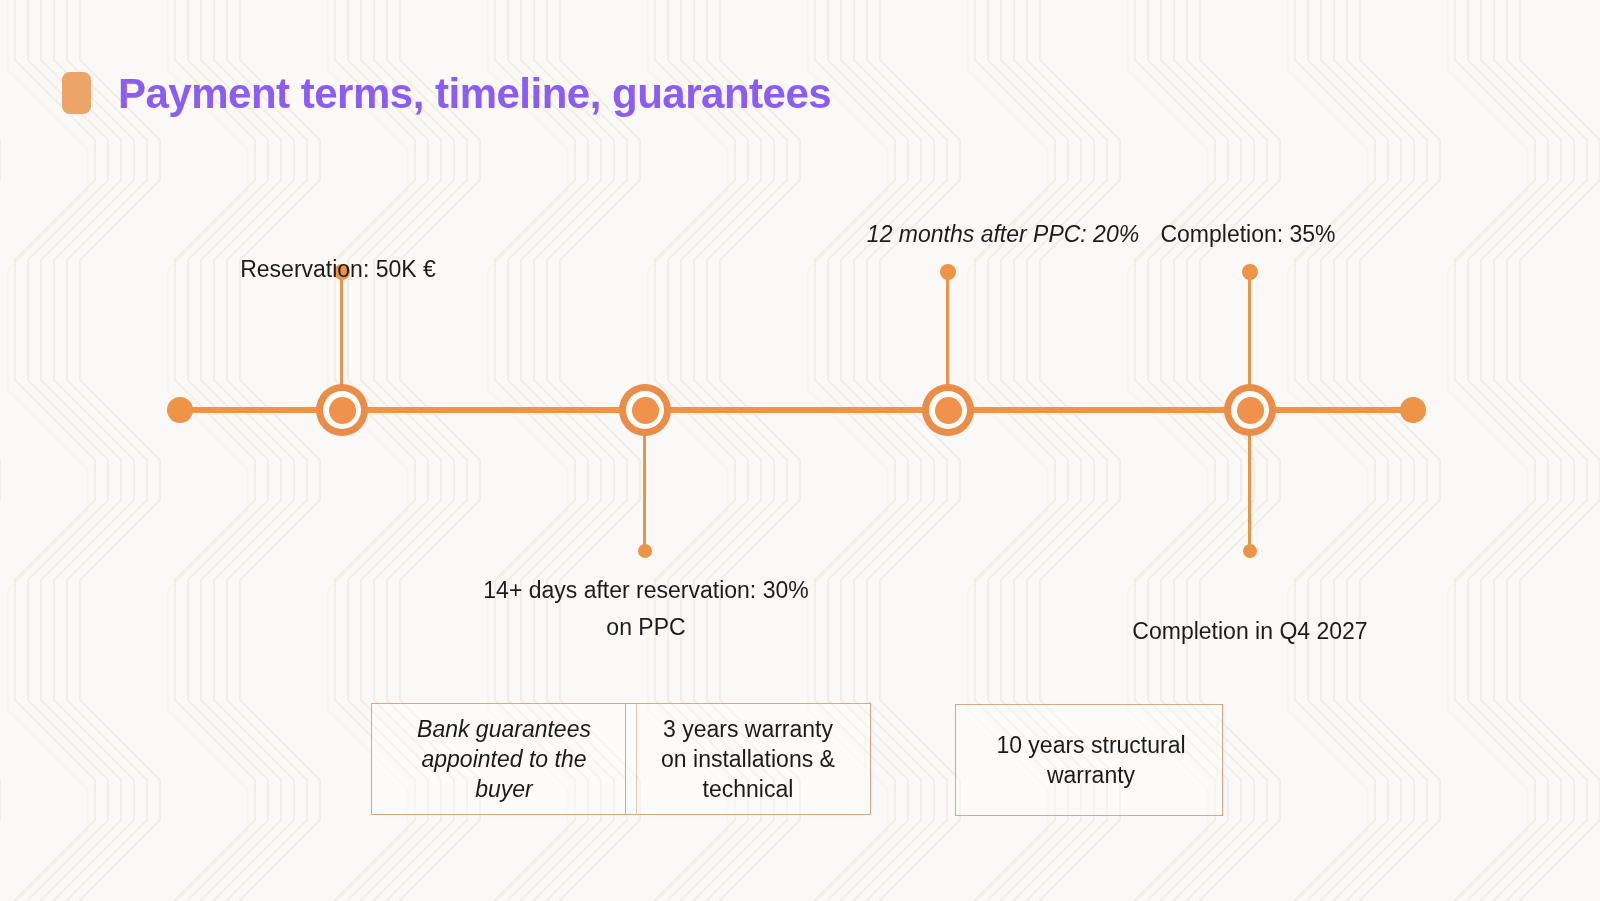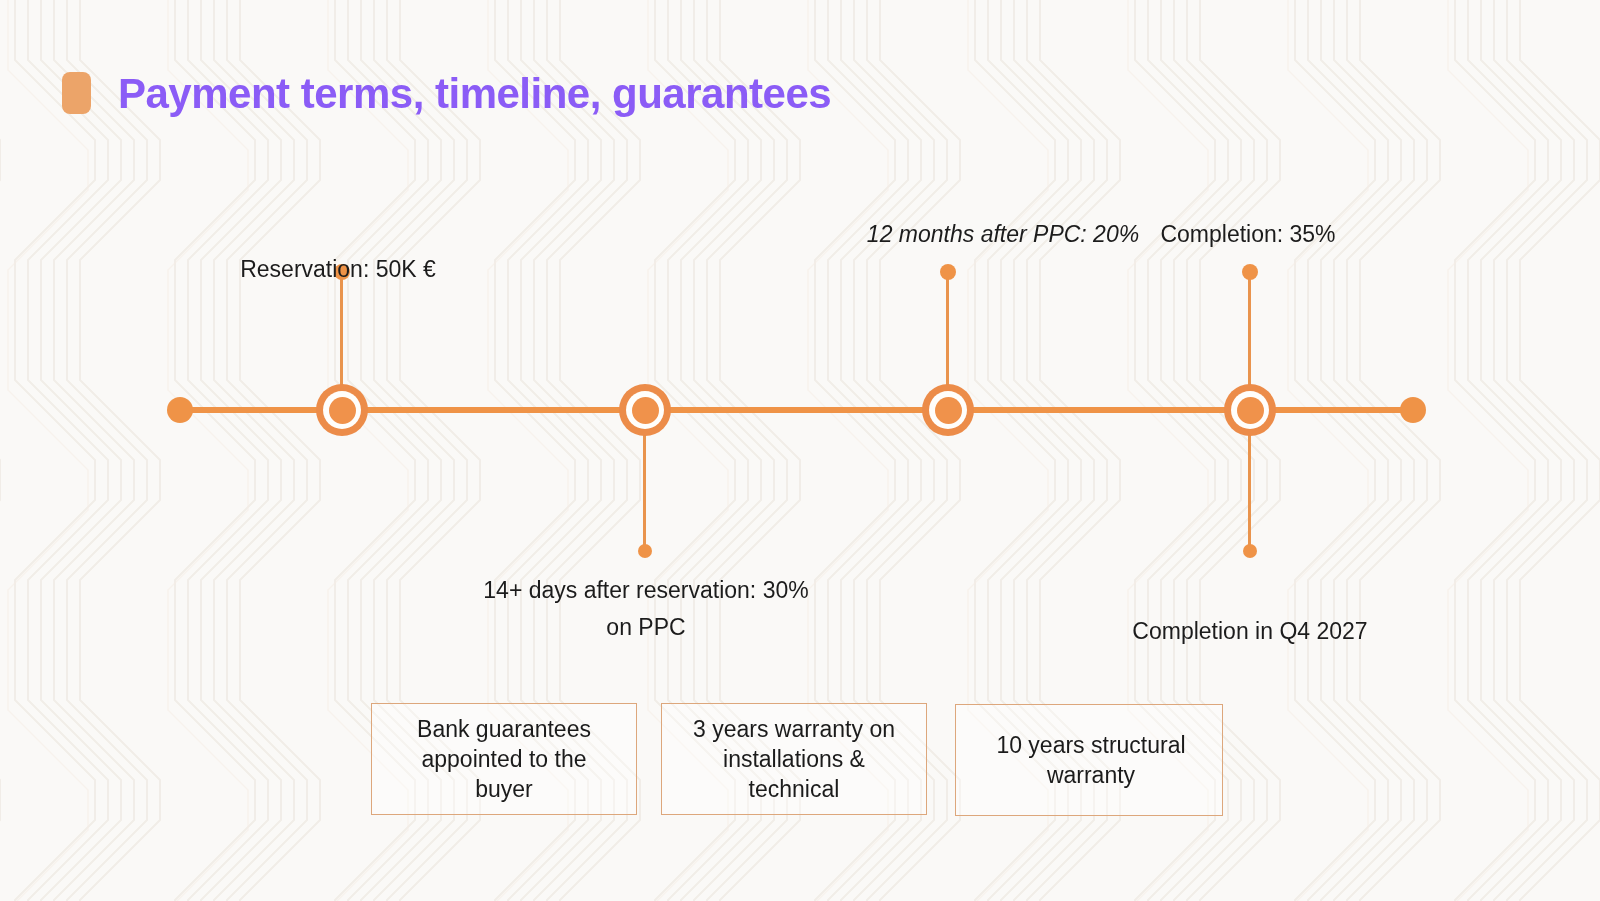--- a/index.html
+++ b/index.html
@@ -75,22 +75,22 @@
   .lbl-q4          { left:1250px; top:578px;margin-top:40px; }
 
   
   .gbox {
     position:absolute; top:703px; height:112px;
     border:1.5px solid #DDA77C; background:rgba(255,255,255,0.35);
     display:flex; align-items:center; justify-content:center;
     text-align:center; font-size:23px; line-height:30px; color:#1B1B1B;
     padding:8px 24px; z-index:2;
   }
-  .gbox.b1 { left:371px; width:266px; }
-  .gbox.b2 { left:661px; width:266px; }
+  .gbox.b1 { left:371px; width:266px;font-style:italic; }
+  .gbox.b2 { left:625px; width:246px; }
   .gbox.b3 { left:955px; width:268px; top:704px;padding-left:28px; }
 </style>
 </head>
 <body>
 
 <div class="slide">
 
   <svg class="bg-pattern" width="1600" height="901" xmlns="http://www.w3.org/2000/svg">
     <defs>
       <pattern id="weave" width="160" height="320" patternUnits="userSpaceOnUse">

